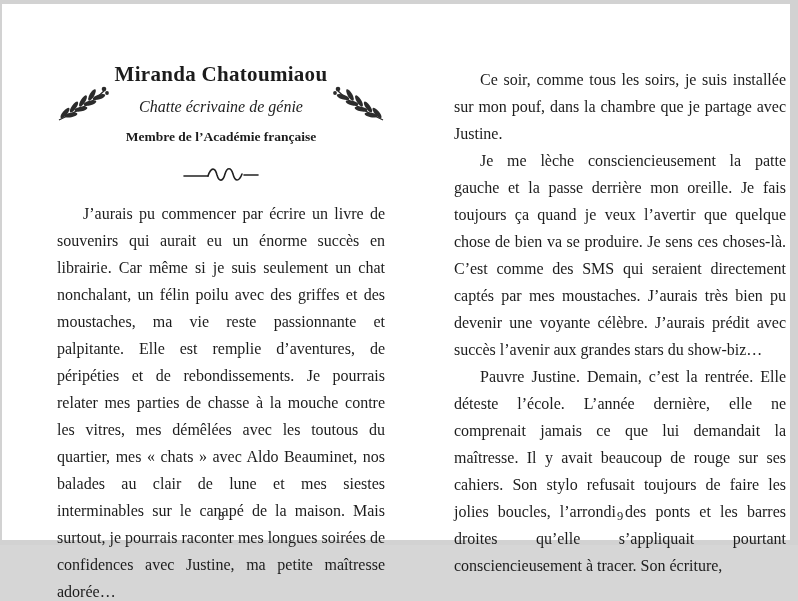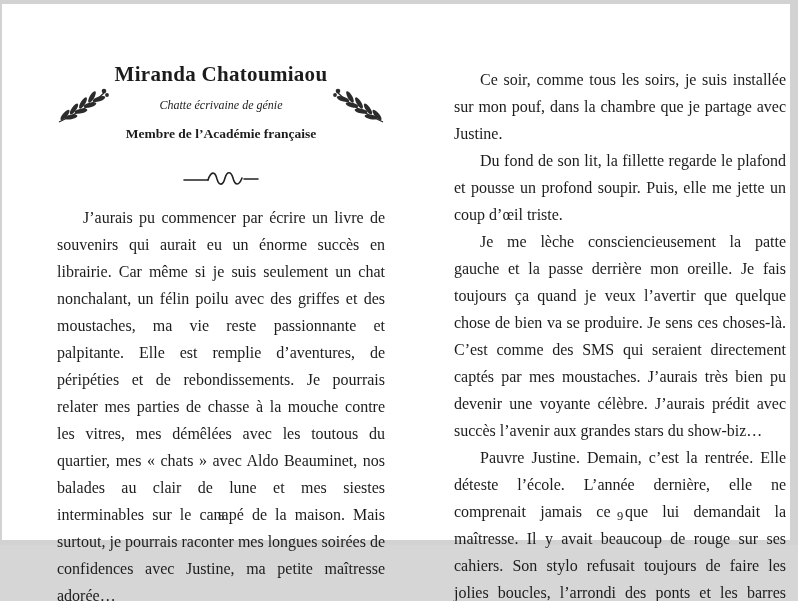--- a/index.html
+++ b/index.html
@@ -43,29 +43,29 @@
   }
   .header-text { text-align: center; flex: 0 0 auto; max-width: 216px; }
   .book-title {
     font-size: 21px;
     font-weight: bold;
     letter-spacing: 0.3px;
     margin: 0 0 11px 0;
     white-space: nowrap;
   }
   .book-subtitle {
-    font-size: 12px;
+    font-size: 16px;
     font-style: italic;
     margin: 0 0 13px 0;
     white-space: nowrap;
   }
   .book-affiliation {
     font-size: 13.5px;
     font-weight: bold;
-    margin: 7px;
+    margin: 0;
     white-space: nowrap;
   }
   .branch { flex: 0 0 auto; }
   .branch svg { display: block; }
   .branch-right svg { transform: scaleX(-1); }
 
   .ornament {
     text-align: center;
     margin: 20px 0 16px 0;
   }
@@ -158,21 +158,20 @@
         <p>J’aurais pu commencer par écrire un livre de souvenirs qui aurait eu un énorme succès en librairie. Car même si je suis seulement un chat nonchalant, un félin poilu avec des griffes et des moustaches, ma vie reste passionnante et palpitante. Elle est remplie d’aventures, de péripéties et de rebondissements. Je pourrais relater mes parties de chasse à la mouche contre les vitres, mes démêlées avec les toutous du quartier, mes « chats » avec Aldo Beauminet, nos balades au clair de lune et mes siestes interminables sur le canapé de la maison. Mais surtout, je pourrais raconter mes longues soirées de confidences avec Justine, ma petite maîtresse adorée…</p>
 
       </div>
 
       <div class="page-number">8</div>
     </div>
 
     <div class="page page-right">
       <div class="body-text">
         <p>Ce soir, comme tous les soirs, je suis installée sur mon pouf, dans la chambre que je partage avec Justine.</p>
-        <p>Du fond de son lit, la fillette regarde le plafond et pousse un profond soupir. Puis, elle me jette un coup d’œil triste.</p>
         <p>Je me lèche consciencieusement la patte gauche et la passe derrière mon oreille. Je fais toujours ça quand je veux l’avertir que quelque chose de bien va se produire. Je sens ces choses-là. C’est comme des SMS qui seraient directement captés par mes moustaches. J’aurais très bien pu devenir une voyante célèbre. J’aurais prédit avec succès l’avenir aux grandes stars du show-biz…</p>
         <p>Pauvre Justine. Demain, c’est la rentrée. Elle déteste l’école. L’année dernière, elle ne comprenait jamais ce que lui demandait la maîtresse. Il y avait beaucoup de rouge sur ses cahiers. Son stylo refusait toujours de faire les jolies boucles, l’arrondi des ponts et les barres droites qu’elle s’appliquait pourtant consciencieusement à tracer. Son écriture,</p>
       </div>
 
       <div class="page-number">9</div>
     </div>
 
   </div>
 </div>
 

